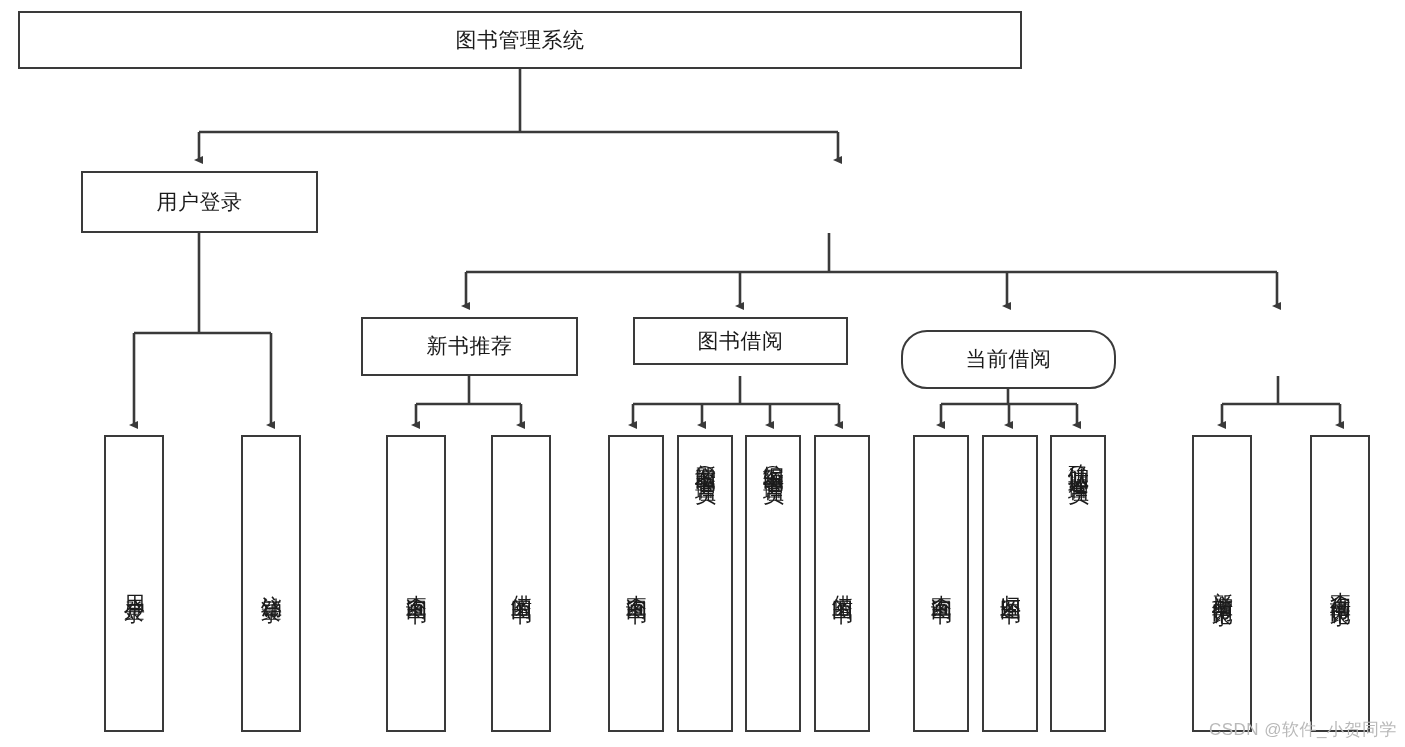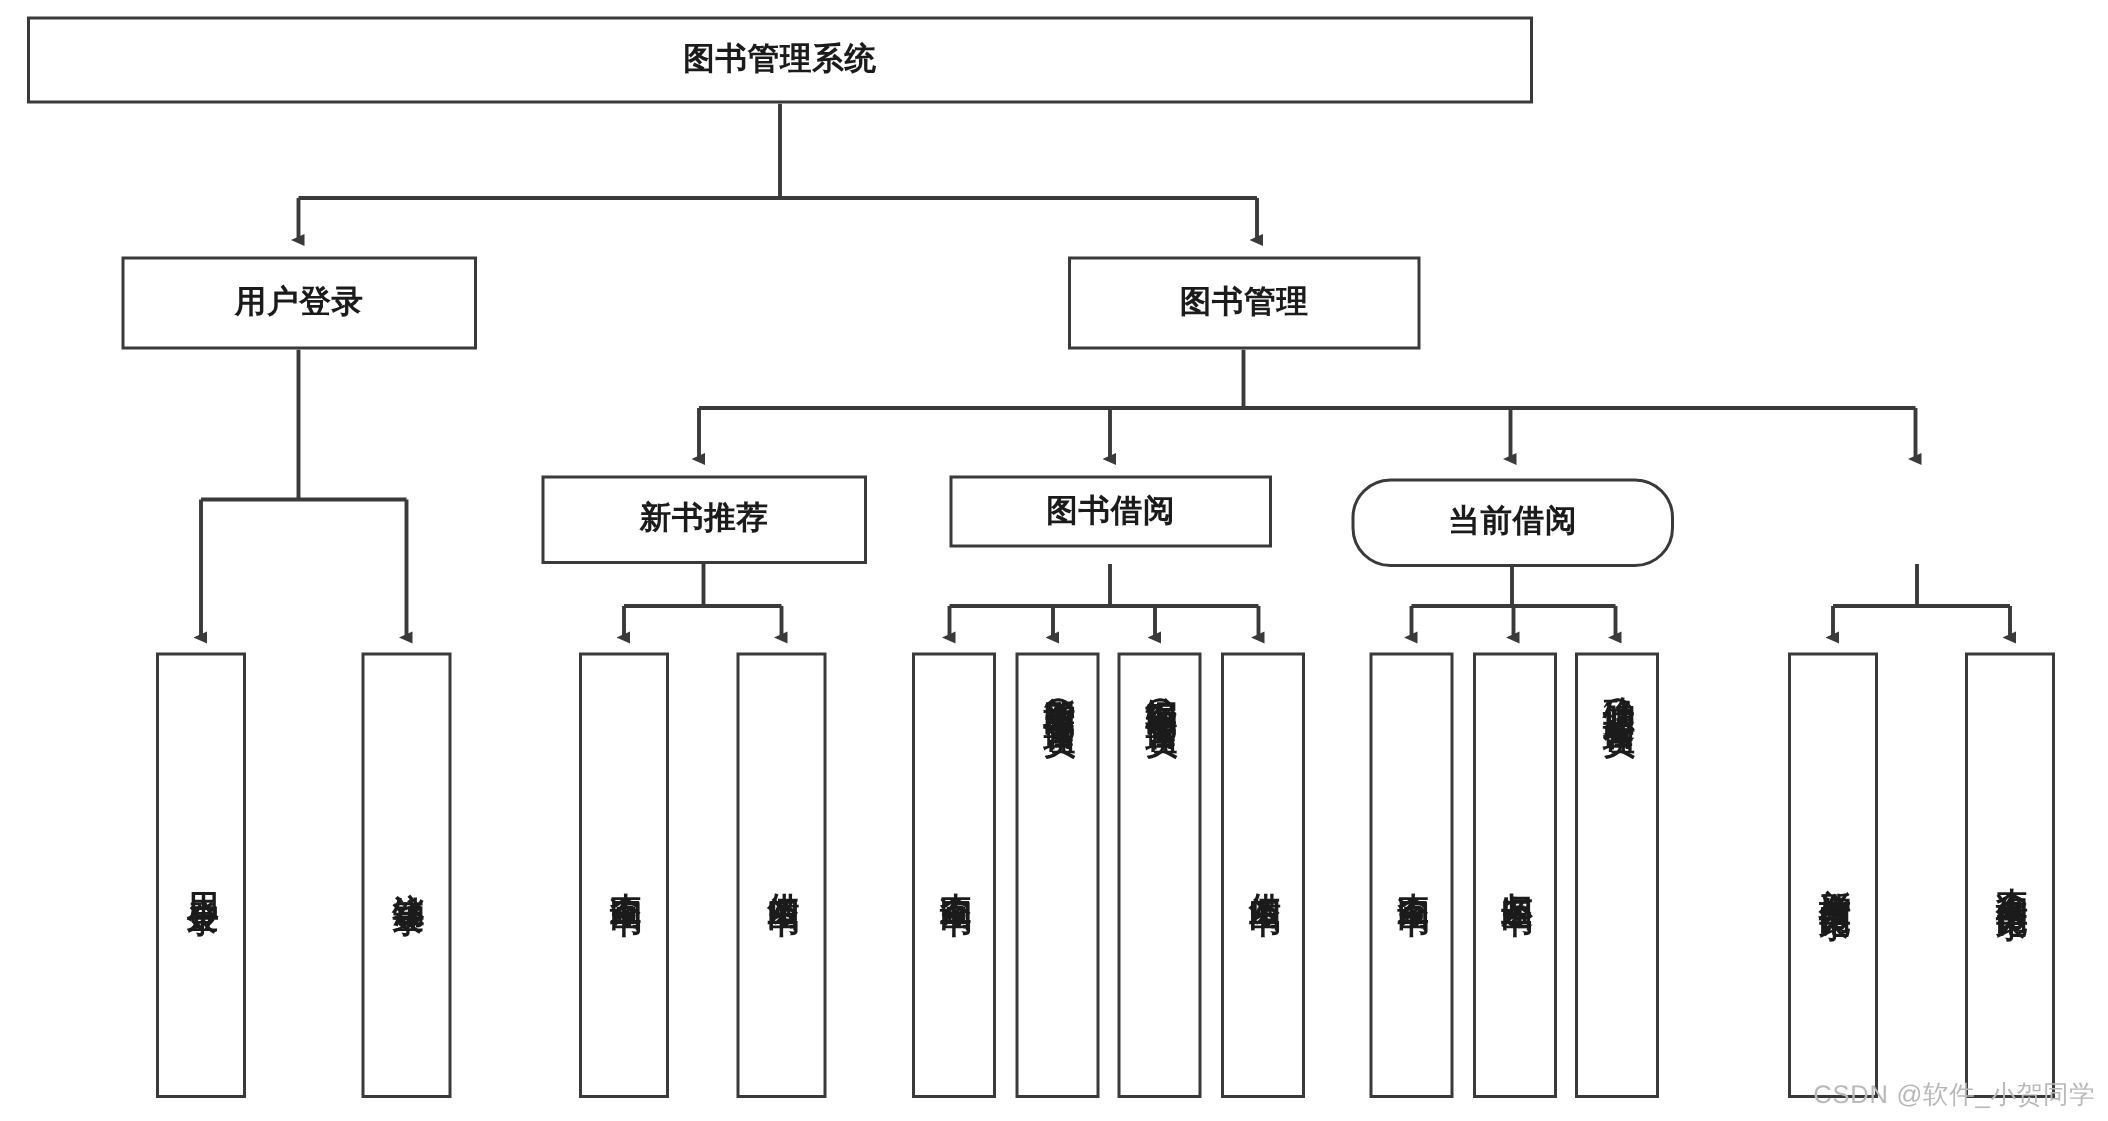--- a/index.html
+++ b/index.html
@@ -29,21 +29,20 @@
   .node {
     position: absolute;
     box-sizing: border-box;
     background: #ffffff;
     border: 2px solid #3a3a3a;
     display: flex;
     align-items: center;
     justify-content: center;
     color: #1b1b1b;
     z-index: 2;
-    font-weight: bold;
   }
   .node-label {
     font-size: 21px;
     line-height: 1.15;
     letter-spacing: 0.5px;
     white-space: nowrap;
     color: #1b1b1b;
   }
   
   .node.horiz .node-label {
@@ -139,33 +138,30 @@
   </svg>
 
   <div class="node root horiz" style="left:18px; top:11px; width:1004px; height:58px;">
     <span class="node-label">图书管理系统</span>
   </div>
 
   <div class="node horiz" style="left:81px; top:171px; width:237px; height:62px;">
     <span class="node-label">用户登录</span>
   </div>
 
-  <div class="node horiz" style="left:712px; top:171px; width:235px; height:62px;">
-    <span class="node-label">图书管理</span>
-  </div>
 
   <div class="node horiz" style="left:361px; top:317px; width:217px; height:59px;">
     <span class="node-label">新书推荐</span>
   </div>
 
   <div class="node horiz" style="left:633px; top:317px; width:215px; height:48px;">
     <span class="node-label">图书借阅</span>
   </div>
 
-  <div class="node horiz" style="left:901px; top:319px; width:215px; height:59px;border-radius:26px;">
+  <div class="node horiz" style="left:901px; top:330px; width:215px; height:59px;border-radius:26px;">
     <span class="node-label">当前借阅</span>
   </div>
 
 
   <div class="node vert centered" style="left:104px; top:435px; width:60px; height:297px;">
     <span class="node-label">用户登录</span>
   </div>
 
   <div class="node vert centered" style="left:241px; top:435px; width:60px; height:297px;">
     <span class="node-label">注销登录</span>

